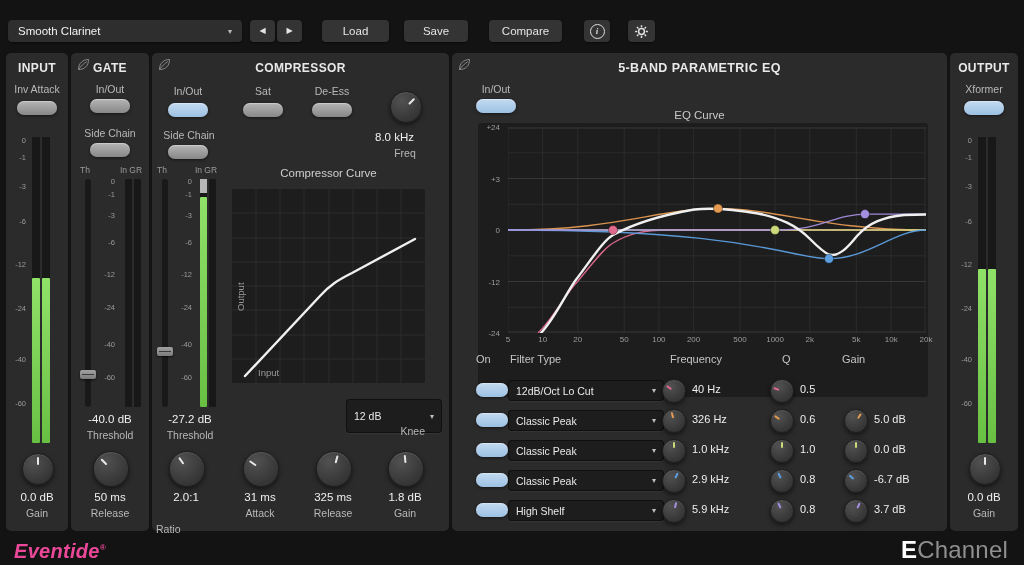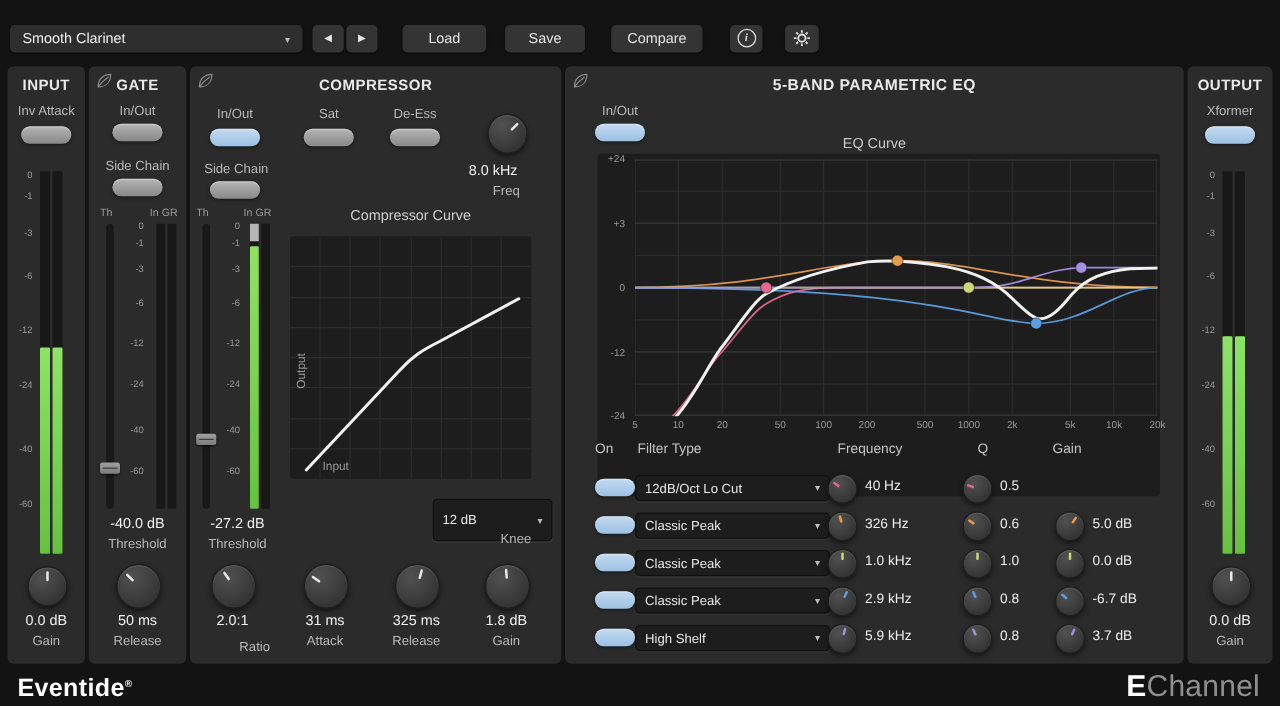--- a/index.html
+++ b/index.html
@@ -69,21 +69,21 @@
   .comppath{fill:none;stroke:#f0f0f0;stroke-width:2.4;stroke-linecap:round;}
   
   .eq-head{position:absolute;font-size:11px;color:#c4c4c4;}
   .eq-row{position:absolute;left:0;width:100%;height:30px;}
   .eq-row .toggle{left:24px;top:8px;}
   .eq-row .dd{left:56px;top:5px;width:140px;height:21px;}
   .eq-row .fknob{left:210px;top:4px;} .eq-row .qknob{left:318px;top:4px;} .eq-row .gknob{left:392px;top:4px;}
   .eq-row .bval{position:absolute;top:8px;font-size:11px;color:#ededed;width:64px;}
   .eq-row .fval{left:240px;} .eq-row .qval{left:348px;} .eq-row .gval{left:422px;}
   
-  .brand{position:absolute;font-size:20px;font-weight:bold;color:#ffffff;letter-spacing:.3px;}
+  .brand{position:absolute;font-size:20px;font-weight:bold;color:#ec4899;letter-spacing:.3px;font-style:italic;}
   .brand sup{font-size:8px;vertical-align:super;}
   .product{position:absolute;font-size:24px;letter-spacing:.2px;}
   .product .e{font-weight:bold;color:#fff;}
   .product .rest{font-weight:300;color:#8f8f8f;}
 </style>
 </head>
 <body>
 
 <div class="app">
 
@@ -248,21 +248,21 @@
     </div>
     <div class="lbl" style="left:213px;top:372px;width:60px;text-align:right">Knee</div>
 
     <div class="abs" style="left:4px;top:398px;width:60px;height:74px">
       <div class="knob k34" style="left:13px;top:0;--angle:-35deg">
           <div class="tickw">
             <div class="tick"></div>
           </div>
         </div>
       <div class="val" style="left:0;top:40px;width:60px;text-align:center">2.0:1</div>
-      <div class="lbl" style="left:0;top:61px;width:60px;text-align:right">Ratio</div>
+      <div class="lbl" style="left:0;top:72px;width:60px;text-align:left">Ratio</div>
     </div>
     <div class="abs" style="left:78px;top:398px;width:60px;height:74px">
       <div class="knob k34" style="left:13px;top:0;--angle:-55deg">
           <div class="tickw">
             <div class="tick"></div>
           </div>
         </div>
       <div class="val" style="left:0;top:40px;width:60px;text-align:center">31 ms</div>
       <div class="lbl" style="left:0;top:56px;width:60px;text-align:center">Attack</div>
     </div>

